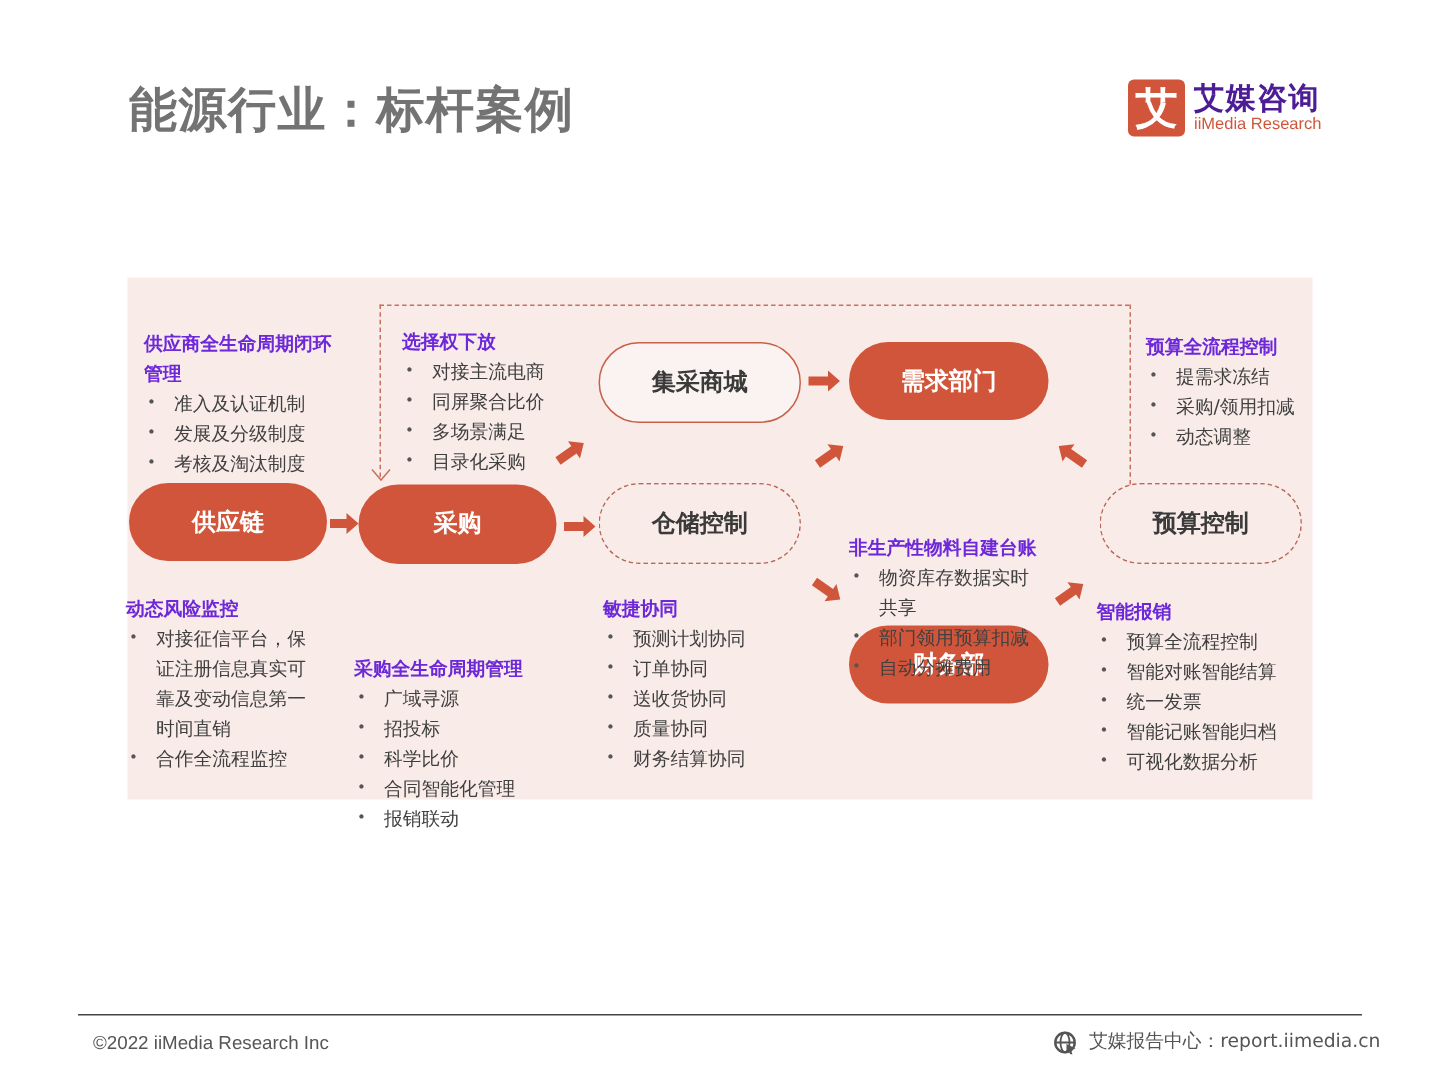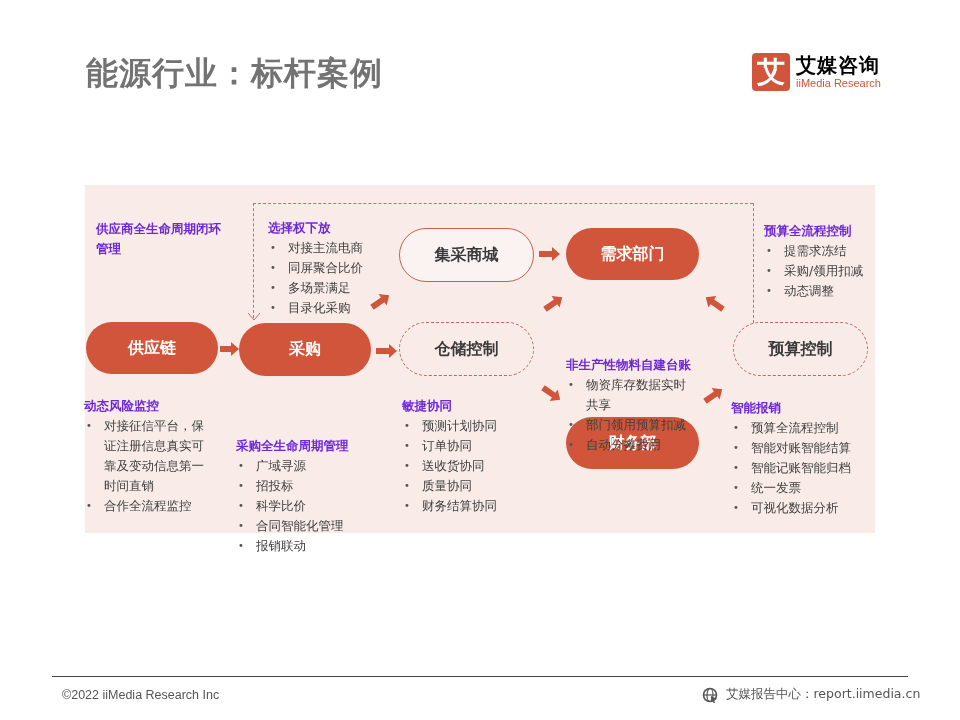--- a/index.html
+++ b/index.html
@@ -3,21 +3,21 @@
 <meta charset="utf-8">
 <style>
   html, body { margin:0; padding:0; }
   body { width:960px; height:720px; background:#ffffff; position:relative; overflow:hidden;
          font-family:"DejaVu Sans","Liberation Sans",sans-serif; color:#3a3a3a; }
   .title { position:absolute; left:86px; top:52px; font-size:32px; font-weight:bold; color:#737373; letter-spacing:1px; }
   .logo { position:absolute; left:752px; top:53px; display:flex; align-items:center; }
   .logo-mark { width:38px; height:38px; background:#d0553a; border-radius:4px; color:#fff; font-weight:bold;
                font-size:28px; display:flex; align-items:center; justify-content:center; }
   .logo-text { margin-left:6px; line-height:1; }
-  .logo-cn { font-size:20px; font-weight:bold; color:#000000; letter-spacing:1px; }
+  .logo-cn { font-size:20px; font-weight:bold; color:#4c1d95; letter-spacing:1px; }
   .logo-en { font-size:11px; color:#d0553a; margin-top:3px; font-family:"Liberation Sans",sans-serif;text-align:center; }
 
   .panel { position:absolute; left:85px; top:185px; width:790px; height:348px; background:#f9ece8; }
   .box { position:absolute; display:flex; align-items:center; justify-content:center; font-size:16px; font-weight:bold;border-radius:27px; }
   .box.solid { background:#d0553a; color:#fff; }
   .box.outline { background:#fbf3f1; border:1px solid #c8604a; color:#3a3a3a; }
   .box.dashed { background:transparent; border:1px dashed #b9685a; color:#3a3a3a; }
 
   .txt { position:absolute; font-size:12.5px; line-height:20px; color:#404040; }
   .txt .h { font-weight:bold; color:#6d28d9; }
@@ -93,20 +93,25 @@
     </g>
 </svg>
 <svg class="arr" style="left:703px; top:386px;" width="22" height="18">
   <g transform="rotate(-35 11 9)">
       <polygon points="0,6 13,6 13,2 21,9 13,16 13,12 0,12" fill="#d0553a"></polygon>
     </g>
 </svg>
 
 <div class="txt" style="left:96px; top:219px; width:130px;">
   <div class="h">供应商全生命周期闭环管理</div>
+  <ul>
+    <li>准入及认证机制</li>
+    <li>发展及分级制度</li>
+    <li>考核及淘汰制度</li>
+  </ul>
 </div>
 
 <div class="txt" style="left:268px; top:218px; width:120px;">
   <div class="h">选择权下放</div>
   <ul>
     <li>对接主流电商</li>
     <li>同屏聚合比价</li>
     <li>多场景满足</li>
     <li>目录化采购</li>
   </ul>
@@ -158,22 +163,22 @@
     <li>质量协同</li>
     <li>财务结算协同</li>
   </ul>
 </div>
 
 <div class="txt" style="left:731px; top:398px; width:140px;">
   <div class="h">智能报销</div>
   <ul>
     <li>预算全流程控制</li>
     <li>智能对账智能结算</li>
+    <li>统一发票</li>
     <li>智能记账智能归档</li>
-    <li>统一发票</li>
     <li>可视化数据分析</li>
   </ul>
 </div>
 
 <div class="footer-line"></div>
 <div class="footer-left">©2022  iiMedia Research  Inc</div>
 <div class="footer-right">
   <svg class="globe" viewBox="0 0 16 16">
     <circle cx="8" cy="8" r="6.5" fill="none" stroke="#555" stroke-width="1.6"></circle>
     <ellipse cx="8" cy="8" rx="3" ry="6.5" fill="none" stroke="#555" stroke-width="1.2"></ellipse>

